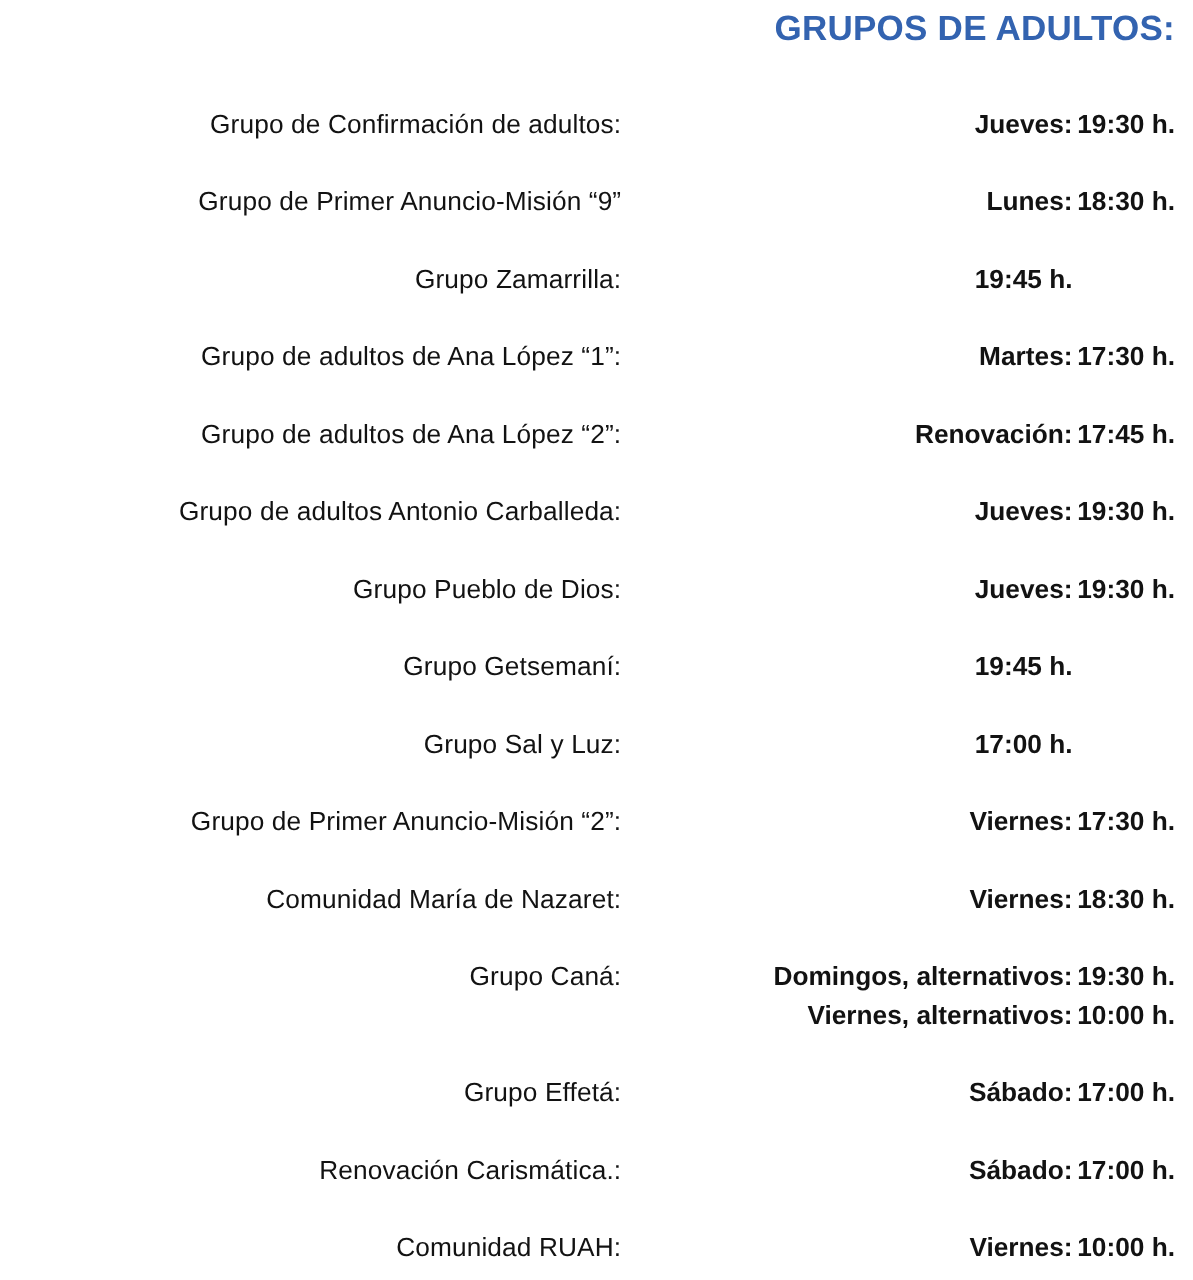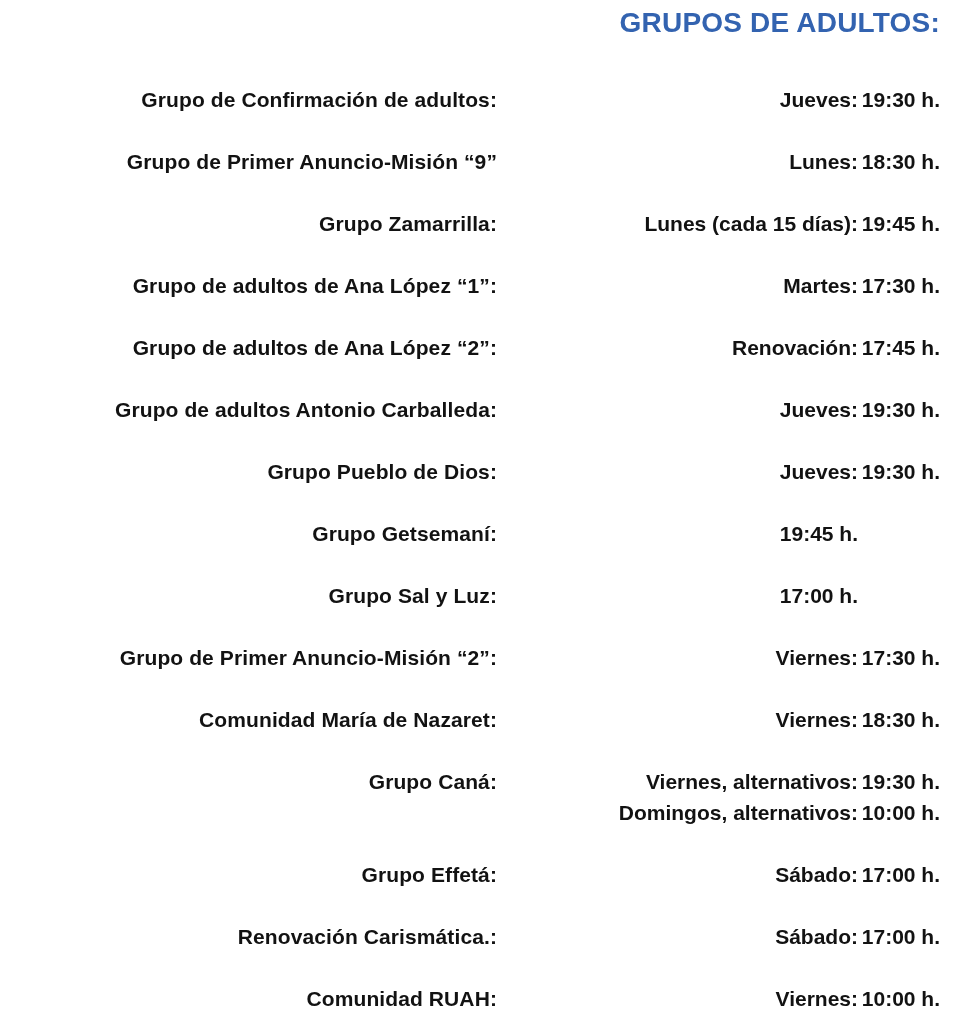--- a/index.html
+++ b/index.html
@@ -29,21 +29,21 @@
   .row {
     display: grid;
     grid-template-columns: 479px 361px auto;
     align-items: start;
     font-size: 21px;
     line-height: 31px;
     color: #121212;
     margin-bottom: 31px;
   }
   .name {
-    font-weight: 700;
+    font-weight: 400;
     letter-spacing: 0.1px;
   }
   .day, .time {
     font-weight: 700;
   }
 </style>
 </head>
 <body>
 
 <div class="page">
@@ -59,21 +59,20 @@
     </div>
 
     <div class="row">
       <div class="name">Grupo de Primer Anuncio-Misión “9”</div>
       <div class="day">Lunes:</div>
       <div class="time">18:30 h.</div>
     </div>
 
     <div class="row">
       <div class="name">Grupo Zamarrilla:</div>
-      <div class="day">Lunes (cada 15 días):</div>
       <div class="time">19:45 h.</div>
     </div>
 
     <div class="row">
       <div class="name">Grupo de adultos de Ana López “1”:</div>
       <div class="day">Martes:</div>
       <div class="time">17:30 h.</div>
     </div>
 
     <div class="row">
@@ -112,22 +111,22 @@
 
     <div class="row">
       <div class="name">Comunidad María de Nazaret:</div>
       <div class="day">Viernes:</div>
       <div class="time">18:30 h.</div>
     </div>
 
     <div class="row">
       <div class="name">Grupo Caná:</div>
       <div class="day">
+        <div>Domingos, alternativos:</div>
         <div>Viernes, alternativos:</div>
-        <div>Domingos, alternativos:</div>
       </div>
       <div class="time">
         <div>19:30 h.</div>
         <div>10:00 h.</div>
       </div>
     </div>
 
     <div class="row">
       <div class="name">Grupo Effetá:</div>
       <div class="day">Sábado:</div>

